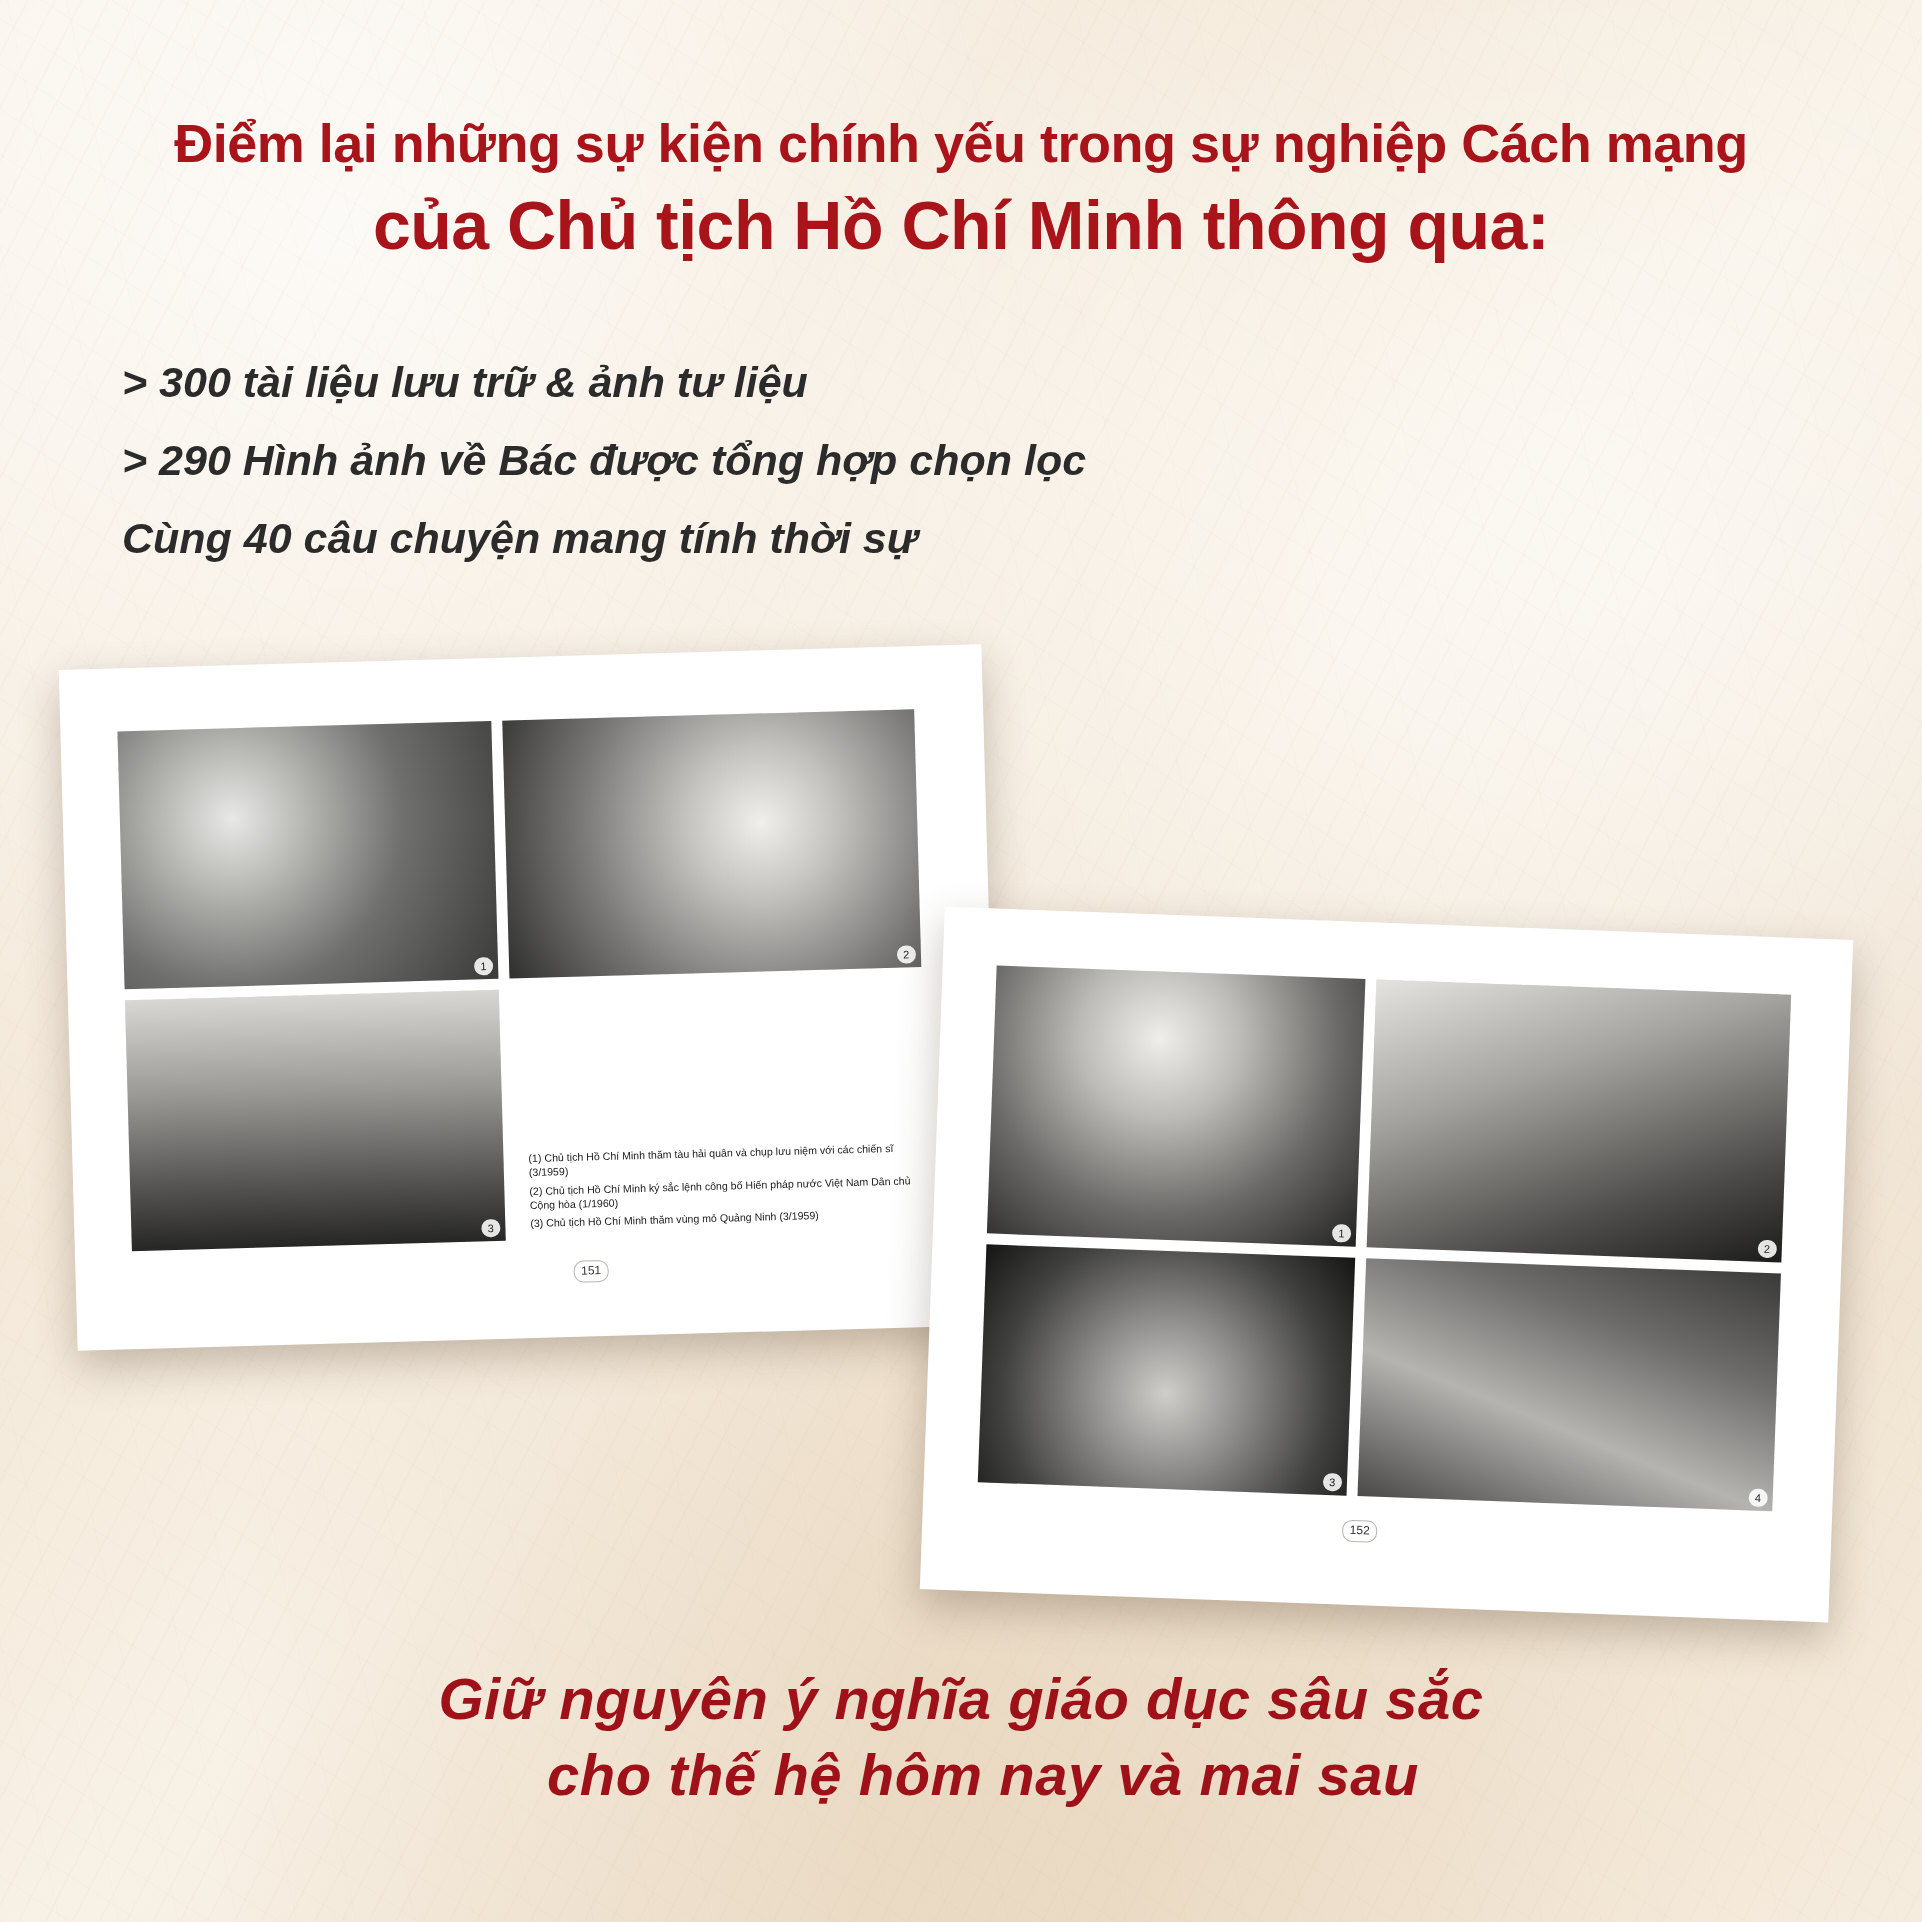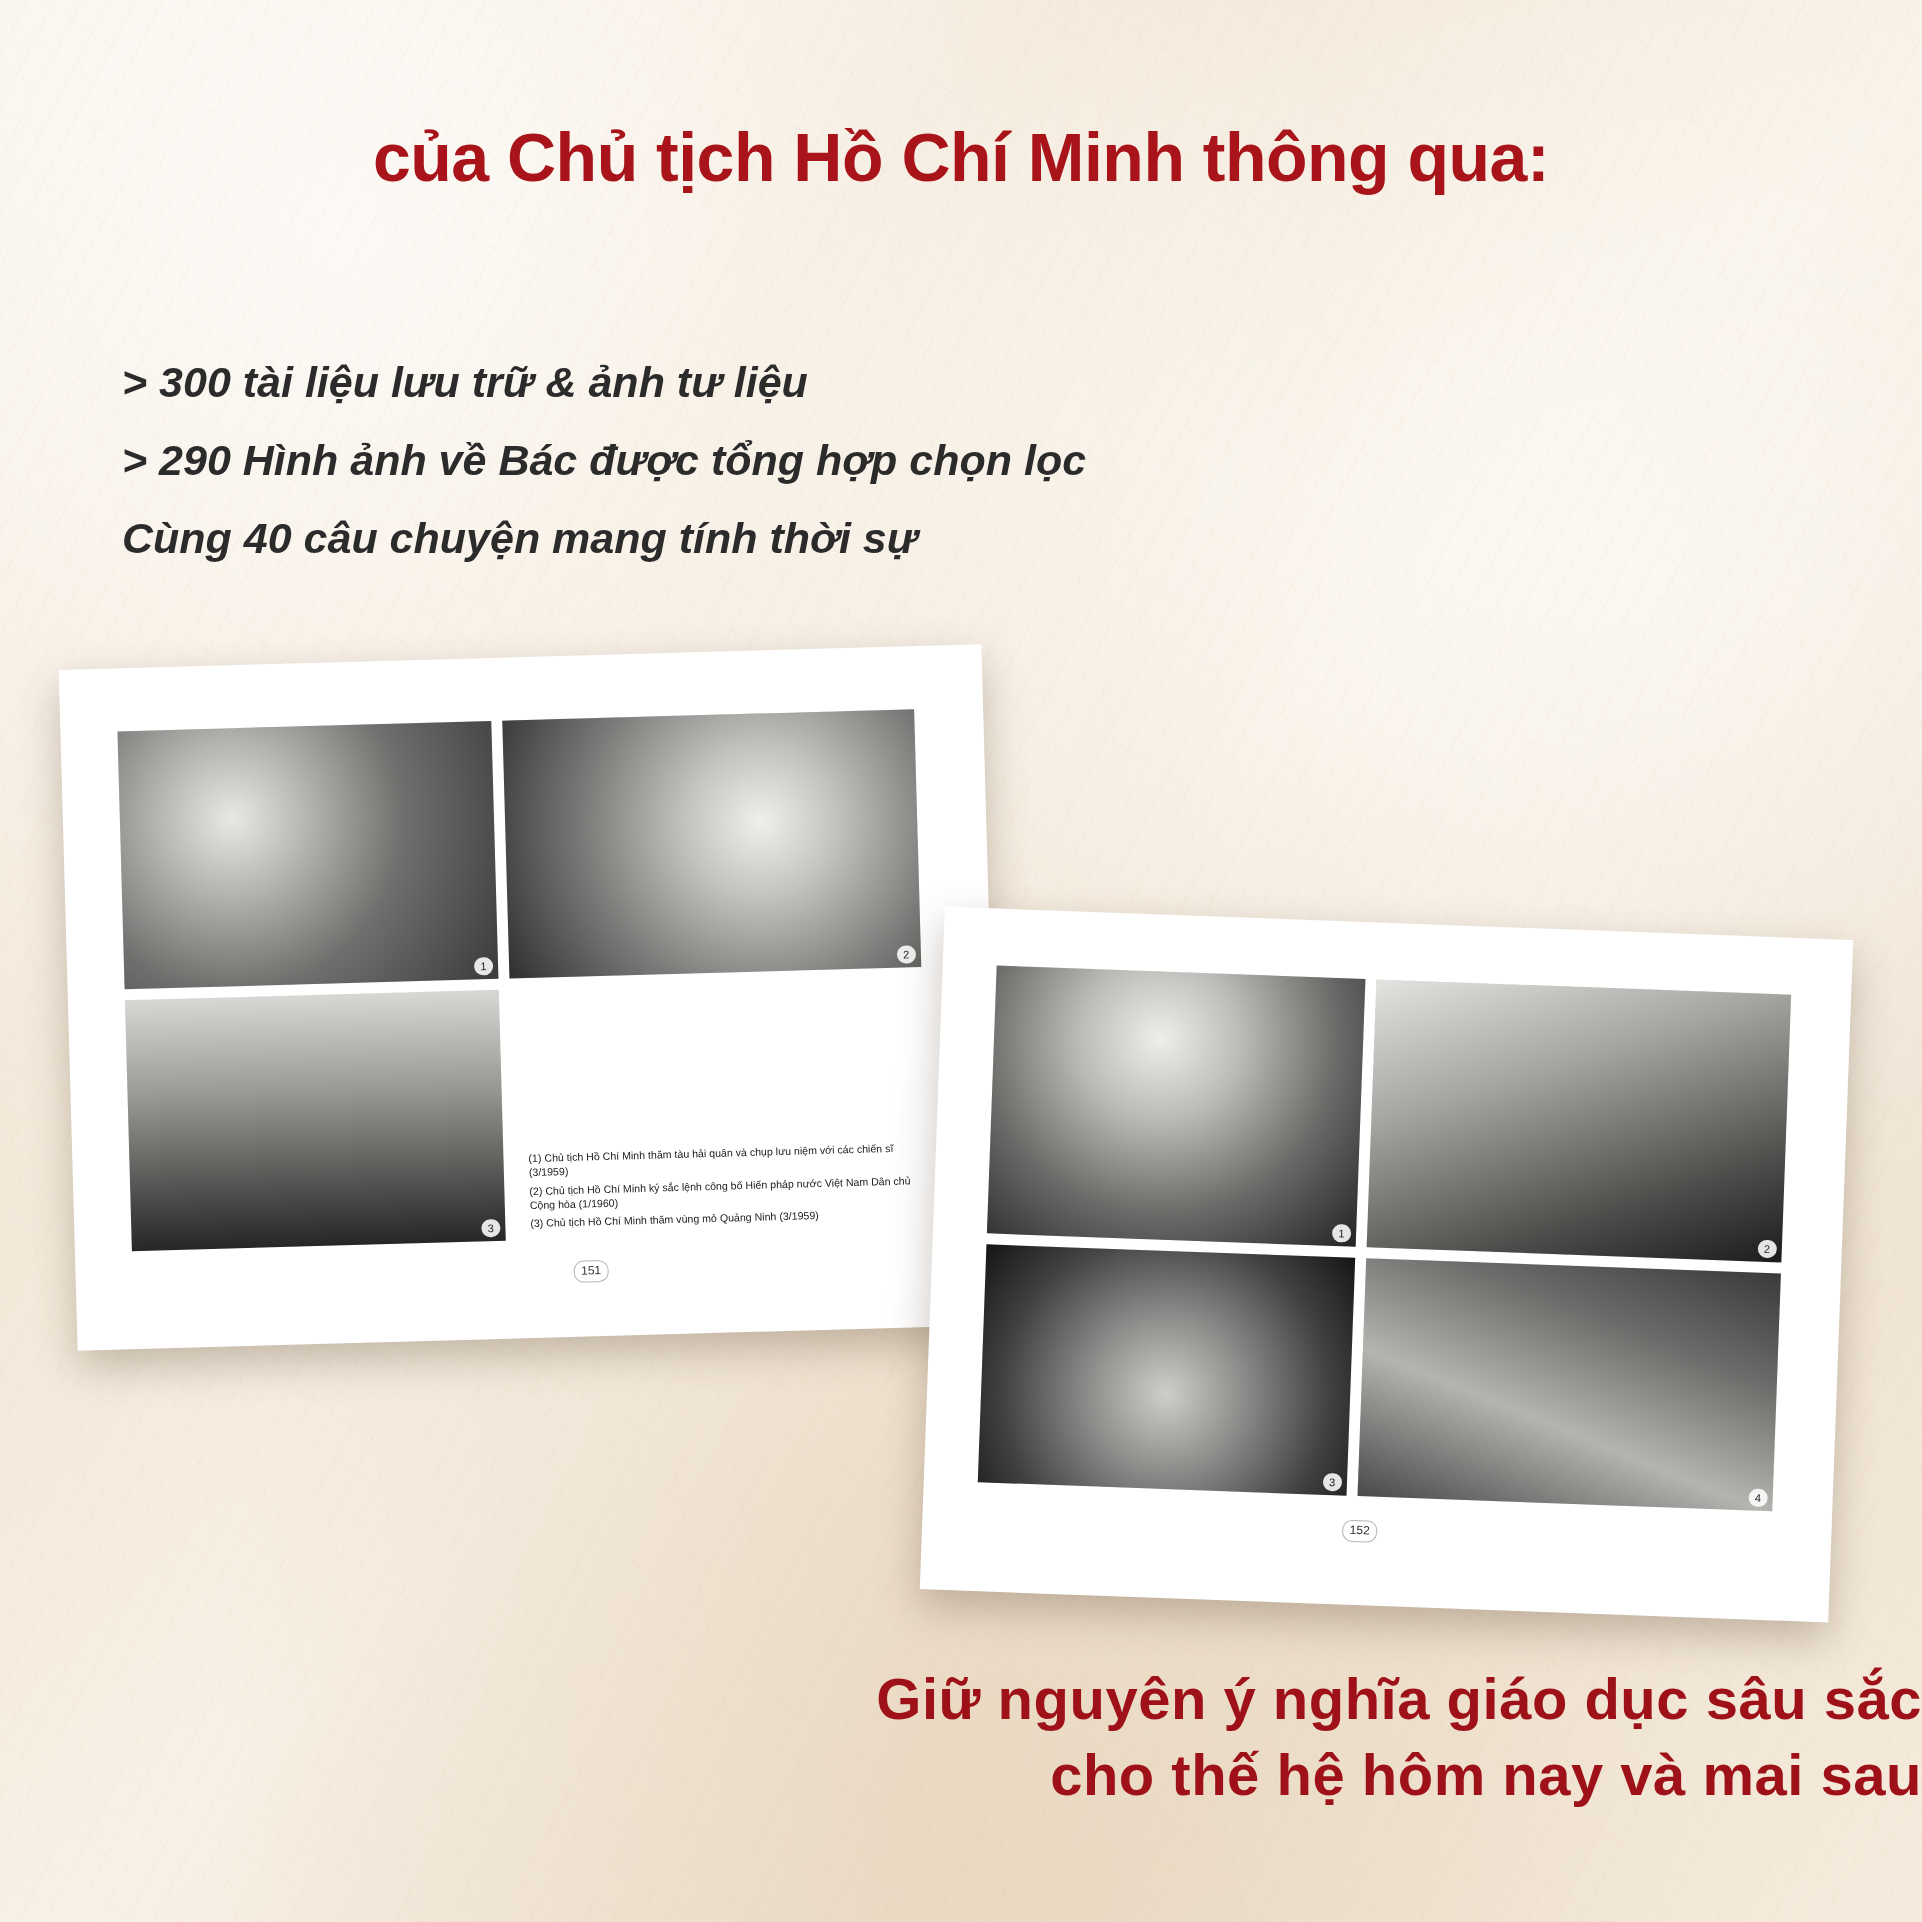--- a/index.html
+++ b/index.html
@@ -110,34 +110,36 @@
   .pagenum{
     position:absolute;
     width:33px;height:20px;border-radius:10px;
     border:0.9px solid #b9b4ab;
     color:#333;font-size:12px;line-height:19.4px;text-align:center;
   }
 
   
   .footer{
     position:absolute;left:0;right:0;top:1661px;
-    text-align:right;color:#9e1119;font-weight:bold;
+    text-align:center;color:#9e1119;font-weight:bold;
     letter-spacing:0.5px;
+    font-style:italic;
   }
   .footer .f1{font-size:58px;line-height:76px;}
   .footer .f2{font-size:58px;line-height:76px;padding-left:44px;}
 </style>
 </head>
 <body>
 
 <div class="bg"></div>
 
 <div class="wrap">
 
   <div class="headline">
+    <div class="l1">Điểm lại những sự kiện chính yếu trong sự nghiệp Cách mạng</div>
     <div class="l2">của Chủ tịch Hồ Chí Minh thông qua:</div>
   </div>
 
   <div class="bullets">
     <div>&gt; 300 tài liệu lưu trữ &amp; ảnh tư liệu</div>
     <div>&gt; 290 Hình ảnh về Bác được tổng hợp chọn lọc</div>
     <div> Cùng 40 câu chuyện mang tính thời sự</div>
   </div>
 
   <div class="spread spread-1">

